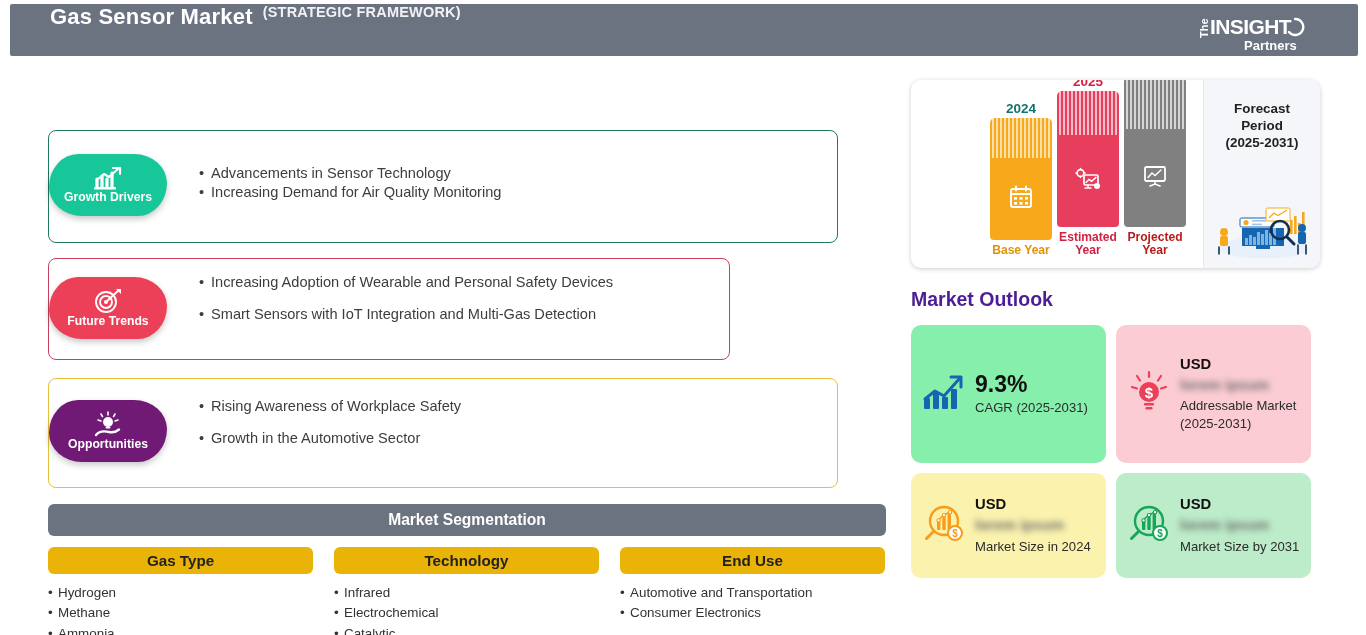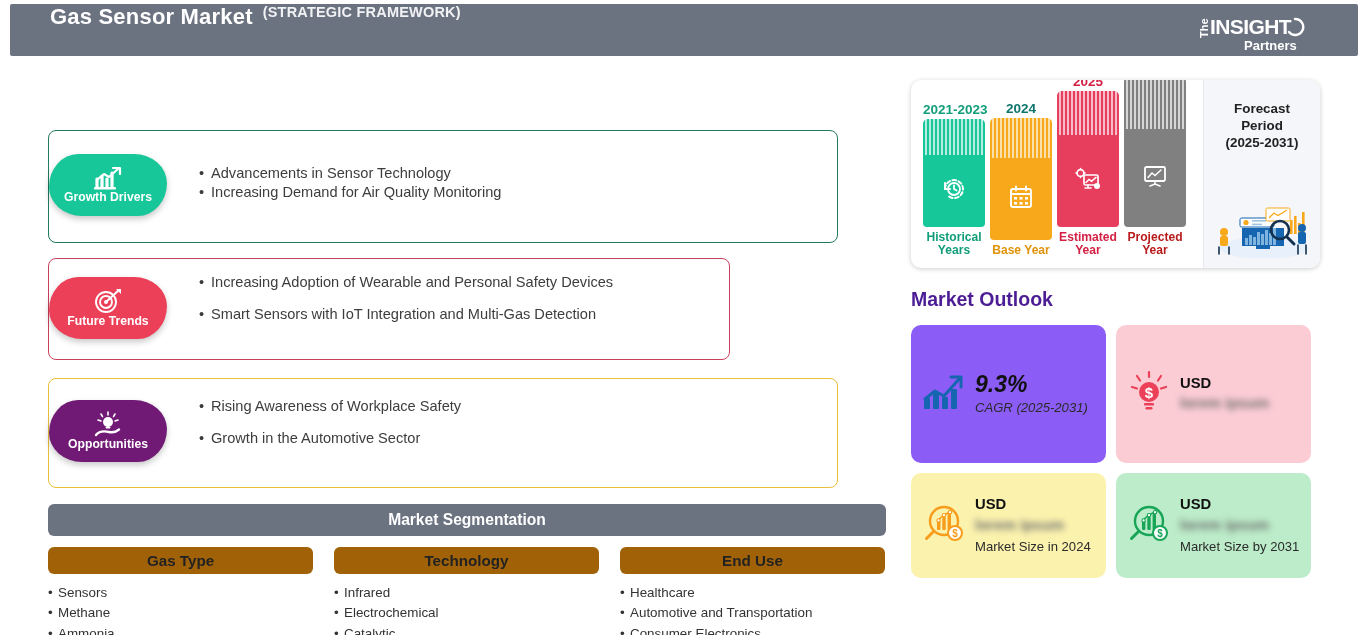--- a/index.html
+++ b/index.html
@@ -65,21 +65,21 @@
   
   .seg-header {
     position: absolute; left: 48px; top: 446px; width: 838px; height: 32px;
     background:#6b7280; border-radius: 6px; color:#fff;
     display:flex; align-items:center; justify-content:center;
     font-size: 15.6px; font-weight: bold;
   }
   .seg-cols { position:absolute; left:48px; top:489px; width: 838px; display:flex; gap: 21px; }
   .seg-col { width: 265px; }
   .seg-col-title {
-    background:#a16207; border-radius: 6px; height: 27px;
+    background:#eab308; border-radius: 6px; height: 27px;
     display:flex; align-items:center; justify-content:center;
     font-size: 15.2px; font-weight: bold; color:#222;
   }
   .seg-list { margin-top: 9px; }
   .seg-item { font-size: 13.4px; color:#333; line-height: 1.52; white-space: nowrap; }
   .seg-item::before { content:"\2022"; display:inline-block; width: 10px; }
 
   
   .right-col { position:absolute; left:908px; top:58px; width:458px; height:577px; }
 
@@ -113,21 +113,21 @@
     position:absolute; left: 3px; top: 230px;
     font-size: 19.5px; font-weight: bold; color:#4c1d95;
   }
 
   .cards { position:absolute; left: 3px; top: 267px; width: 410px; }
   .card-row { display:flex; gap: 10px; margin-bottom: 10px; }
   .card {
     border-radius: 10px; padding: 10px 11px;
     display:flex; align-items:center; gap: 9px;
   }
-  .card-cagr { width: 195px; height: 138px; background:#8b5cf6;font-style:italic; }
+  .card-cagr { width: 195px; height: 138px; background:#86efac; }
   .card-tam  { width: 195px; height: 138px; background:#fbccd4; }
   .card-ms24 { width: 195px; height: 105px; background:#fbf2ae; }
   .card-ms31 { width: 195px; height: 105px; background:#bcecc9; }
 
   .card-ico { flex: 0 0 auto; }
   .card-txt { min-width:0; }
   .card-big { font-size: 23px; font-weight: bold; color:#111; line-height:1.05; }
   .card-usd { font-size: 14.8px; font-weight: bold; color:#111; line-height: 1.1; }
   .card-sub { font-size: 13.1px; color:#2b2b2b; line-height:1.3; margin-top: 3px; }
   .blurred {
@@ -216,69 +216,51 @@
       </span>
       <span class="badge-label">Opportunities</span>
     </div>
 
     <div class="seg-header">Market Segmentation</div>
     <div class="seg-cols">
 
       <div class="seg-col">
         <div class="seg-col-title">Gas Type</div>
         <div class="seg-list">
-          <div class="seg-item">Sensors</div>
+          <div class="seg-item">Hydrogen</div>
           <div class="seg-item">Methane</div>
           <div class="seg-item">Ammonia</div>
         </div>
       </div>
 
       <div class="seg-col">
         <div class="seg-col-title">Technology</div>
         <div class="seg-list">
           <div class="seg-item">Infrared</div>
           <div class="seg-item">Electrochemical</div>
           <div class="seg-item">Catalytic</div>
         </div>
       </div>
 
       <div class="seg-col">
         <div class="seg-col-title">End Use</div>
         <div class="seg-list">
-          <div class="seg-item">Healthcare</div>
           <div class="seg-item">Automotive and Transportation</div>
           <div class="seg-item">Consumer Electronics</div>
         </div>
       </div>
 
     </div>
   </div>
 
   <div class="right-col">
 
     <div class="timeline-card">
       <div class="tl-bars">
 
-        <div class="tl-item" style="left:12px;">
-          <div class="tl-year" style="color:#129e7a;">2021-2023</div>
-          <div class="tl-bar" style="height:108px;">
-            <div class="tl-stripe" style="height:36px;background:repeating-linear-gradient(90deg,#16c79a 0 2px,#b8ece0 2px 4px);"></div>
-            <div class="tl-solid" style="height:72px;background:#16c79a;">
-              <span>
-                <svg width="26" height="26" viewBox="0 0 26 26">
-                  <path d="M4 13 a9 9 0 1 1 3 6.8" fill="none" stroke="#fff" stroke-width="2" stroke-linecap="round" stroke-dasharray="3.6 2.6"></path>
-                  <path d="M4 7 L4 13 L9 13" fill="none" stroke="#fff" stroke-width="2" stroke-linecap="round"></path>
-                  <circle cx="13" cy="13" r="6" fill="none" stroke="#fff" stroke-width="1.8"></circle>
-                  <path d="M13 9.5 L13 13 L15.6 14.6" stroke="#fff" stroke-width="1.8" fill="none" stroke-linecap="round"></path>
-                </svg>
-              </span>
-            </div>
-          </div>
-          <div class="tl-caption" style="color:#129e7a;">Historical Years</div>
-        </div>
 
         <div class="tl-item" style="left:79px;">
           <div class="tl-year" style="color:#0f766e;">2024</div>
           <div class="tl-bar" style="height:122px;">
             <div class="tl-stripe" style="height:40px;background:repeating-linear-gradient(90deg,#f8a91b 0 2px,#fce0ab 2px 4px);"></div>
             <div class="tl-solid" style="height:82px;background:#f8a91b;">
               <span>
                 <svg width="24" height="24" viewBox="0 0 24 24">
                   <rect x="2" y="4" width="20" height="18" rx="2" fill="none" stroke="#fff" stroke-width="1.9"></rect>
                   <path d="M2 9 H22" stroke="#fff" stroke-width="1.9"></path>
@@ -422,20 +404,21 @@
               </g>
               <circle cx="22" cy="22" r="10" fill="#ec4058"></circle>
               <text x="22" y="27.6" text-anchor="middle" fill="#fff" font-family="Liberation Sans, sans-serif" font-size="15" font-weight="bold">$</text>
               <rect x="17" y="33" width="10" height="2.6" rx="1.2" fill="#ec4058"></rect>
               <rect x="18.5" y="37" width="7" height="2.4" rx="1.2" fill="#ec4058"></rect>
             </svg>
           </span>
           <div class="card-txt">
             <div class="card-usd">USD</div>
             <div class="blurred">lorem ipsum</div>
+            <div class="card-sub">Addressable Market (2025-2031)</div>
           </div>
         </div>
       </div>
 
       <div class="card-row">
         <div class="card card-ms24">
           <span class="card-ico">
             <svg width="44" height="44" viewBox="0 0 44 44">
               <circle cx="22" cy="19" r="14" fill="none" stroke="#f89c1c" stroke-width="2.4"></circle>
               <g fill="#f89c1c">

